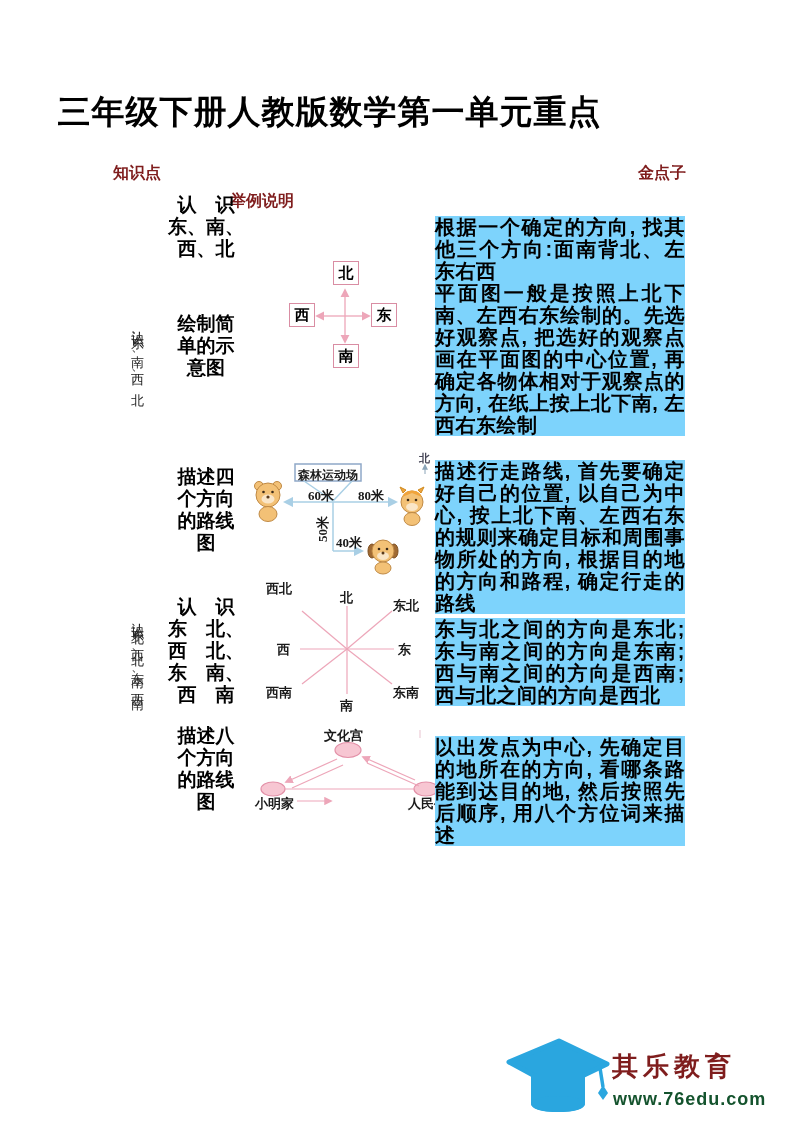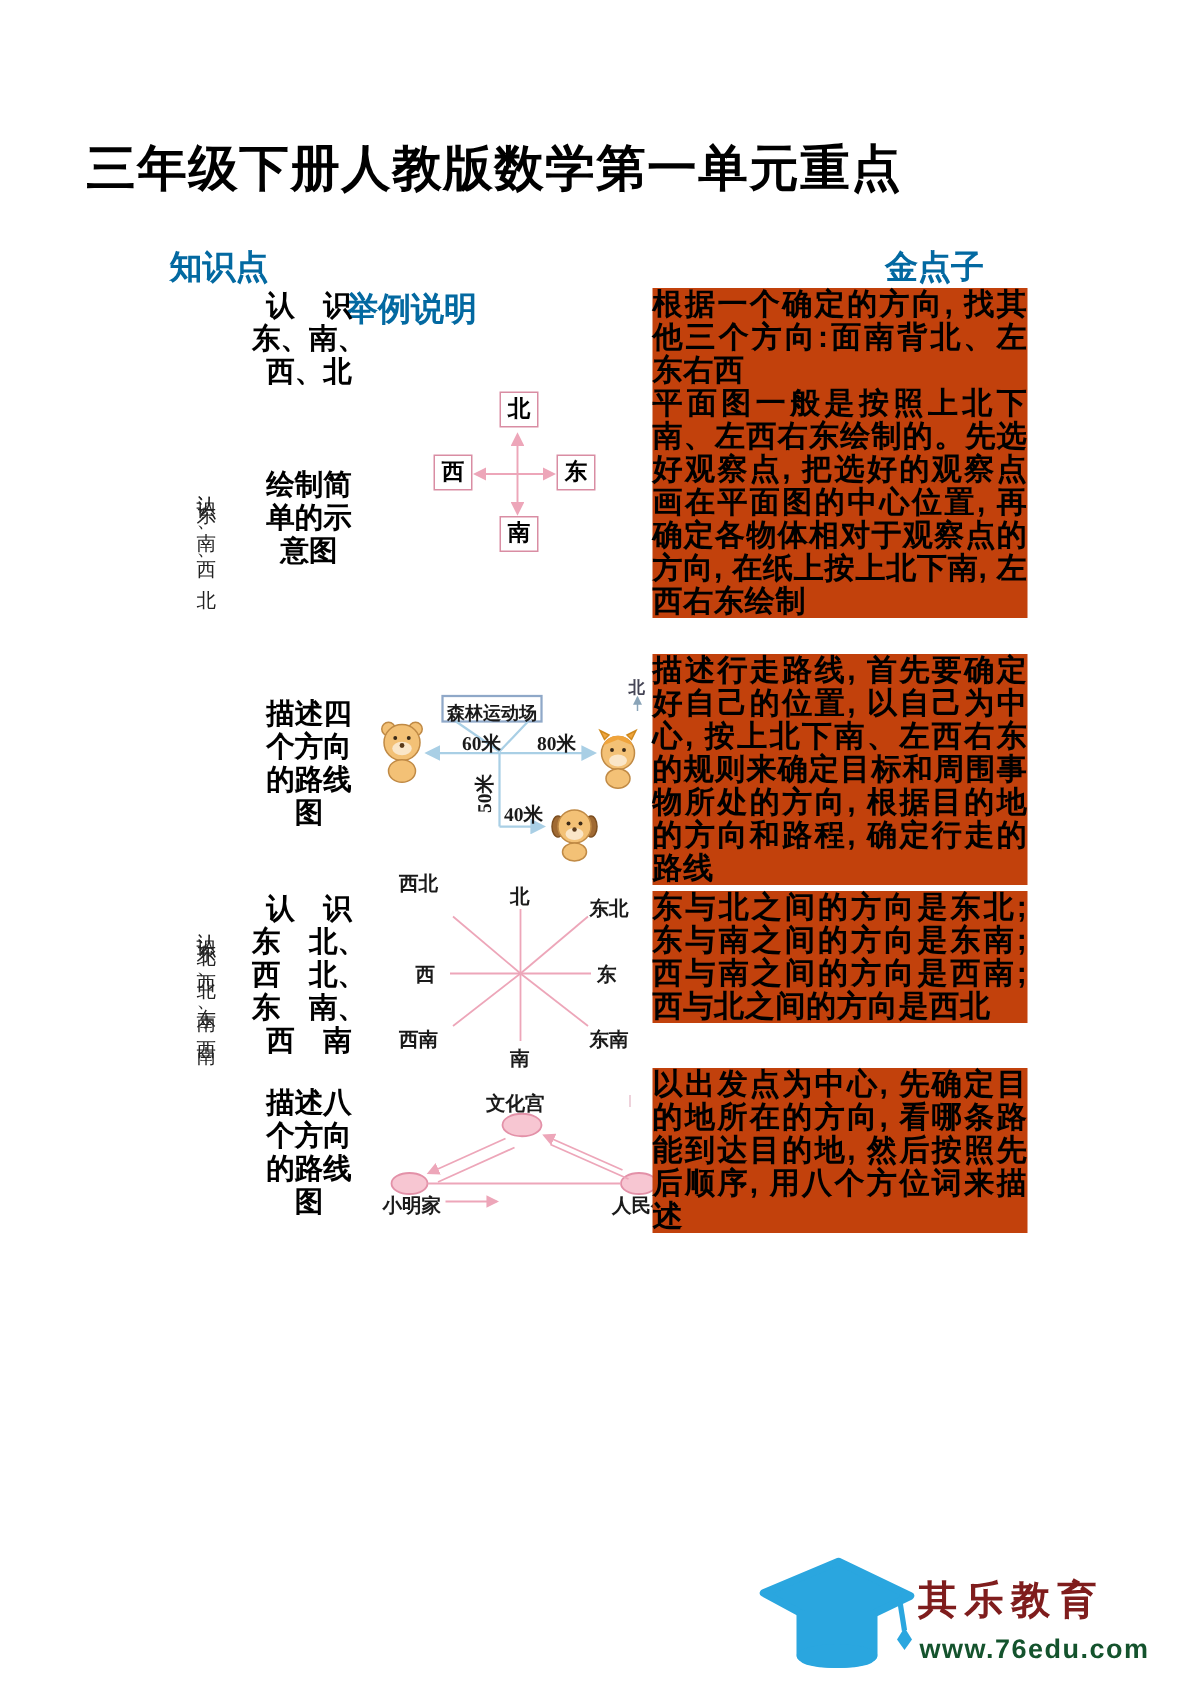--- a/index.html
+++ b/index.html
@@ -1,24 +1,24 @@
 <!DOCTYPE html>
 <html><head>
 <meta charset="utf-8">
 <style>
   html,body{margin:0;padding:0;background:#fff;}
   .page{position:relative;width:793px;height:1122px;background:#ffffff;overflow:hidden;
         font-family:"Liberation Sans","DejaVu Sans",sans-serif;color:#111;}
   .abs{position:absolute;}
   .title{left:0;top:90px;width:659px;text-align:center;font-size:33px;font-weight:bold;letter-spacing:1px;color:#000;}
-  .hdr{font-size:22px;font-weight:bold;color:#0369a1;}
+  .hdr{font-size:16px;font-weight:bold;color:#7f1d1d;}
   .kp{font-size:19px;font-weight:bold;text-align:center;line-height:22px;white-space:pre-line;color:#000;}
   .vlabel{writing-mode:vertical-rl;font-size:13px;letter-spacing:3px;color:#222;}
   .tip{width:250px;font-size:20px;font-weight:bold;line-height:22px;letter-spacing:0.5px;
-       text-align:justify;background:#c2410c;color:#000;}
+       text-align:justify;background:#7dd3fc;color:#000;margin-top:24px;}
   .dirbox{width:24px;height:22px;border:1.5px solid #d98da3;background:#fff;font-size:15px;
           font-weight:bold;text-align:center;line-height:22px;color:#000;box-sizing:content-box;}
   .dlabel{font-family:"Liberation Serif","DejaVu Serif",serif;font-weight:bold;font-size:13px;color:#1a1a1a;}
   .dlabel-sm{font-family:Liberation Serif, serif;font-weight:bold;font-size:12px;color:#1a1a1a;}
   .dist{font-family:"Liberation Serif","DejaVu Serif",serif;font-weight:bold;font-size:13px;color:#1a1a1a;}
   .rot90{transform:rotate(-90deg);transform-origin:center center;}
   .north-sm{font-family:"Liberation Serif","DejaVu Serif",serif;font-weight:bold;font-size:11px;color:#445;}
   .brand{font-size:26px;font-weight:bold;color:#7f1d1d;letter-spacing:5px;}
   .brand-url{font-size:18px;font-weight:bold;color:#14532d;letter-spacing:1px;}
   svg.art{position:absolute;left:0;top:0;}
@@ -122,21 +122,21 @@
       <ellipse cx="558" cy="1104" rx="27" ry="8" fill="#2aa6df"></ellipse>
       <line x1="600" y1="1068" x2="603" y2="1087" stroke="#2aa6df" stroke-width="3.5"></line>
       <path d="M603 1085 L608 1093 L603 1100 L598 1093 Z" fill="#2aa6df"></path>
     </g>
   </svg>
 
   <div class="abs title">三年级下册人教版数学第一单元重点</div>
 
   <div class="abs hdr" style="left:113px;top:163px;">知识点</div>
   <div class="abs hdr" style="left:230px;top:163px;margin-top:28px;">举例说明</div>
-  <div class="abs hdr" style="left:560px;top:163px;width:126px;text-align:center;">金点子</div>
+  <div class="abs hdr" style="left:560px;top:163px;width:126px;text-align:right;">金点子</div>
 
   <div class="abs vlabel" style="left:128px;top:320px;height:160px;">认识东、南、西、北</div>
   <div class="abs vlabel" style="left:128px;top:612px;height:200px;">认识东北、西北、东南、西南</div>
 
   <div class="abs kp" style="left:158px;top:194px;width:96px;">认　识
 东、南、
 西、北</div>
   <div class="abs kp" style="left:168px;top:313px;width:76px;">绘制简
 单的示
 意图</div>

